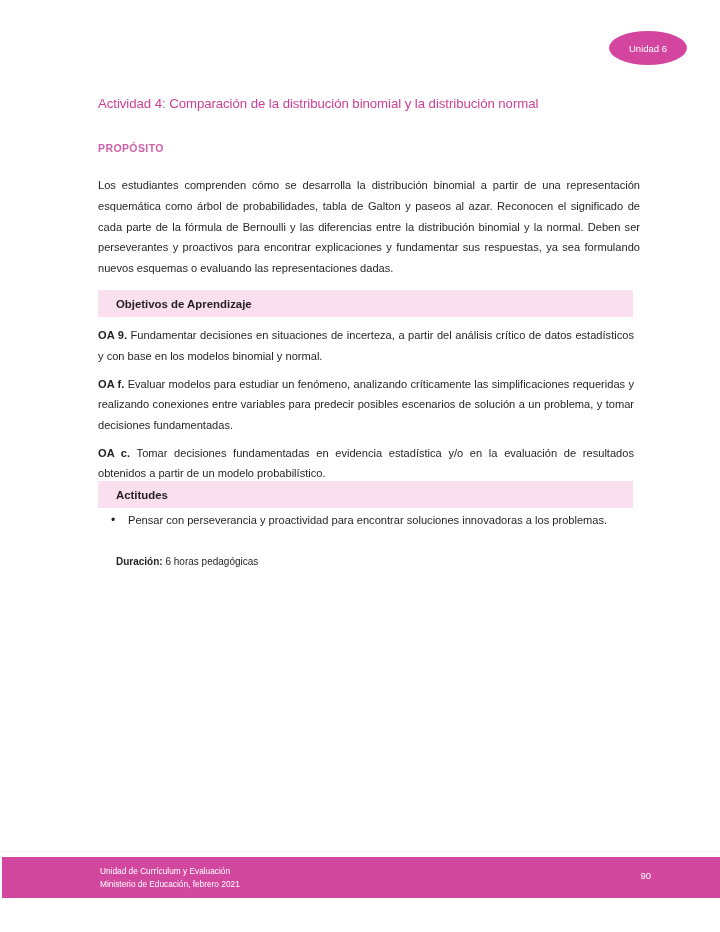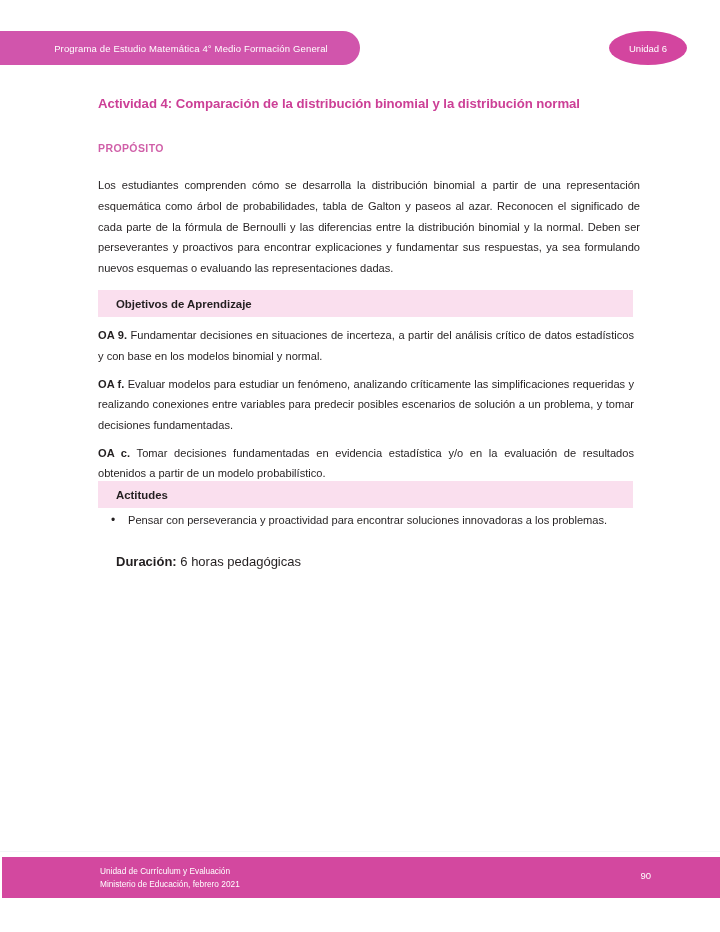--- a/index.html
+++ b/index.html
@@ -71,21 +71,21 @@
     top: 0;
     width: 542px;
   }
 
   .activity-title {
     position: absolute;
     top: 86px;
     left: 0;
     width: 540px;
     font-size: 13.2px;
-    font-weight: bold;
+    font-weight: normal;
     color: #cc3f96;
     line-height: 1.35;
     letter-spacing: -0.05px;
   }
 
   .purpose-label {
     position: absolute;
     top: 142px;
     left: 0;
     font-size: 10.5px;
@@ -168,21 +168,21 @@
     line-height: 20.5px;
     text-align: justify;
     color: #231f20;
   }
 
   .duration-line {
     position: absolute;
     top: 552px;
     left: 0;
     width: 536px;
-    font-size: 13px;
+    font-size: 10px;
     line-height: 20.5px;
     color: #231f20;
     padding-left: 18px;
   }
   .duration-label { font-weight: bold; }
 
   
   .footer-rule {
     position: absolute;
     left: 0;
@@ -212,23 +212,20 @@
     right: 71px;
     top: 13px;
     font-size: 9.5px;
     color: #ffffff;
   }
 </style>
 </head>
 <body>
 
 <div class="header">
-  <div class="header-banner">
-    <span class="header-banner-text">Programa de Estudio Matemática 4° Medio Formación General</span>
-  </div>
   <div class="unit-badge">
     <span class="unit-badge-text">Unidad 6</span>
   </div>
 </div>
 
 <div class="content">
 
   <h1 class="activity-title">Actividad 4: Comparación de la distribución binomial y la distribución normal</h1>
 
   <div class="purpose-label">PROPÓSITO</div>

